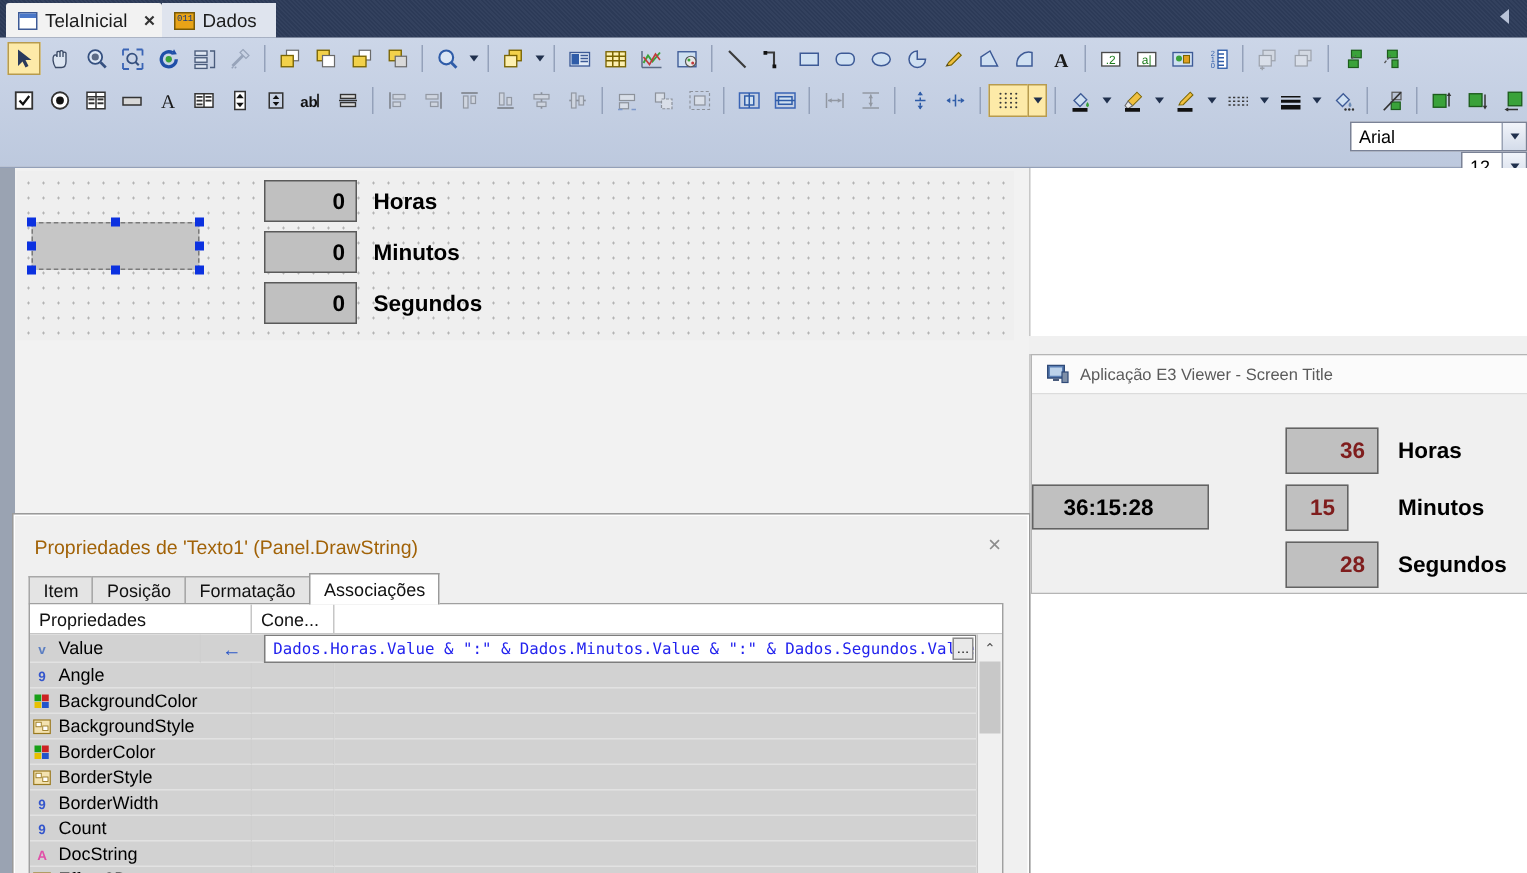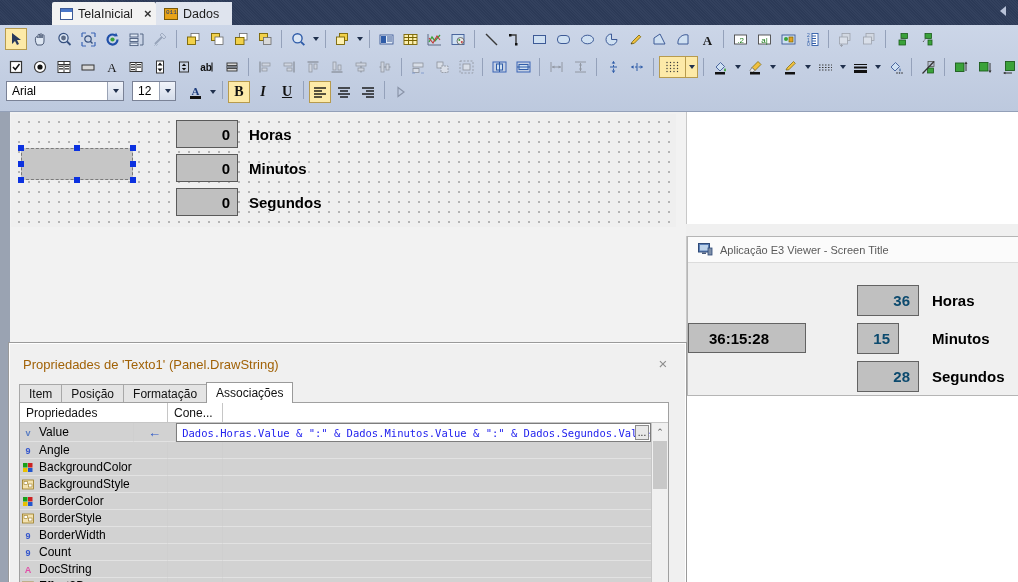--- a/index.html
+++ b/index.html
@@ -16,21 +16,21 @@
     position:absolute;left:0;top:0;width:1018px;height:25px;
     background:
       repeating-linear-gradient(45deg, #2c3a57 0 1px, #33415e 1px 2px),
       #2e3c59;
     border-bottom:1px solid #1e2942;
   }
   .tab{
     position:absolute;top:2px;height:23px;
     display:flex;align-items:center;gap:5px;
     padding:0 8px;box-sizing:border-box;
-    font-size:12.5px;color:#1b1b1b;margin-left:48px;
+    font-size:12.5px;color:#1b1b1b;
   }
   .tab.active{background:#f2f2f2;border-top-left-radius:2px;border-top-right-radius:2px;}
   .tab.inactive{background:#dfe4ee;color:#1b1b1b;}
   .tab .tlabel{white-space:nowrap;}
   .tab .tclose{margin-left:6px;font-size:13px;color:#333;font-weight:bold;line-height:1;}
   .ico-doc{width:13px;height:12px;background:#fff;border:1px solid #3d5a96;box-sizing:border-box;position:relative;flex:0 0 auto;}
   .ico-doc:before{content:"";position:absolute;left:0;top:0;right:0;height:3px;background:#4a77c8;}
   .ico-db{width:14px;height:12px;background:#e8a317;border:1px solid #7a5a06;box-sizing:border-box;position:relative;flex:0 0 auto;}
   .ico-db:after{content:"011";position:absolute;left:1px;top:0px;font-size:6px;color:#1b3a7a;font-family:"Liberation Mono",monospace;letter-spacing:0px;}
   .collapse-arrow{
@@ -51,21 +51,21 @@
     display:flex;align-items:center;justify-content:center;
     box-sizing:border-box;position:relative;flex:0 0 auto;
   }
   .tbtn.sel{background:#fdeaa8;border:1px solid #b79b4e;}
   .sep{width:1px;height:18px;background:#94a1ba;margin:0 4px;flex:0 0 auto;}
   .drop{width:11px;height:22px;display:flex;align-items:center;justify-content:center;flex:0 0 auto;}
   .drop:after{content:"";width:0;height:0;border-left:3.5px solid transparent;border-right:3.5px solid transparent;border-top:4px solid #20304d;}
   .gsvg{display:block;}
 
   
-  .fontbar{display:flex;align-items:flex-start;height:30px;padding-left:6px;box-sizing:border-box;}
+  .fontbar{display:flex;align-items:flex-end;height:30px;padding-left:6px;box-sizing:border-box;flex-direction:column;}
   .combo{
     height:20px;background:#fff;border:1px solid #7a8296;box-sizing:border-box;
     display:flex;align-items:center;font-size:12px;color:#000;
     padding-left:5px;position:relative;flex:0 0 auto;
   }
   .combo .cval{flex:1;white-space:nowrap;overflow:hidden;}
   .combo .cbtn{
     width:15px;height:18px;background:linear-gradient(#f1f4fa,#d4dcea);
     border-left:1px solid #9aa3b5;display:flex;align-items:center;justify-content:center;
   }
@@ -173,21 +173,21 @@
     height:26px;display:flex;align-items:center;gap:7px;padding-left:10px;
     background:#fbfbfb;border-bottom:1px solid #dcdcdc;box-sizing:border-box;
     font-size:11px;color:#5a5a5a;white-space:nowrap;
   }
   .ico-viewer{width:15px;height:13px;position:relative;flex:0 0 auto;}
   .viewer-body{position:relative;height:132px;background:#f0f0f0;}
 
   .vbox{
     position:absolute;background:#c0c0c0;border:1px solid #636363;box-sizing:border-box;
     display:flex;align-items:center;justify-content:flex-end;padding-right:8px;
-    font-weight:bold;font-size:15px;color:#0c4a6e;
+    font-weight:bold;font-size:15px;color:#7f1d1d;
   }
   .vlbl{position:absolute;font-weight:bold;font-size:15px;color:#000;white-space:nowrap;}
   .vstring{
     position:absolute;background:#c0c0c0;border:1px solid #636363;box-sizing:border-box;
     display:flex;align-items:center;justify-content:flex-start;padding-left:8px;
     font-weight:bold;font-size:15px;color:#000;
   }
   .statusbar{position:absolute;left:686px;top:112px;width:332px;height:12px;background:#f0f0f0;}
 </style>
 </head>

